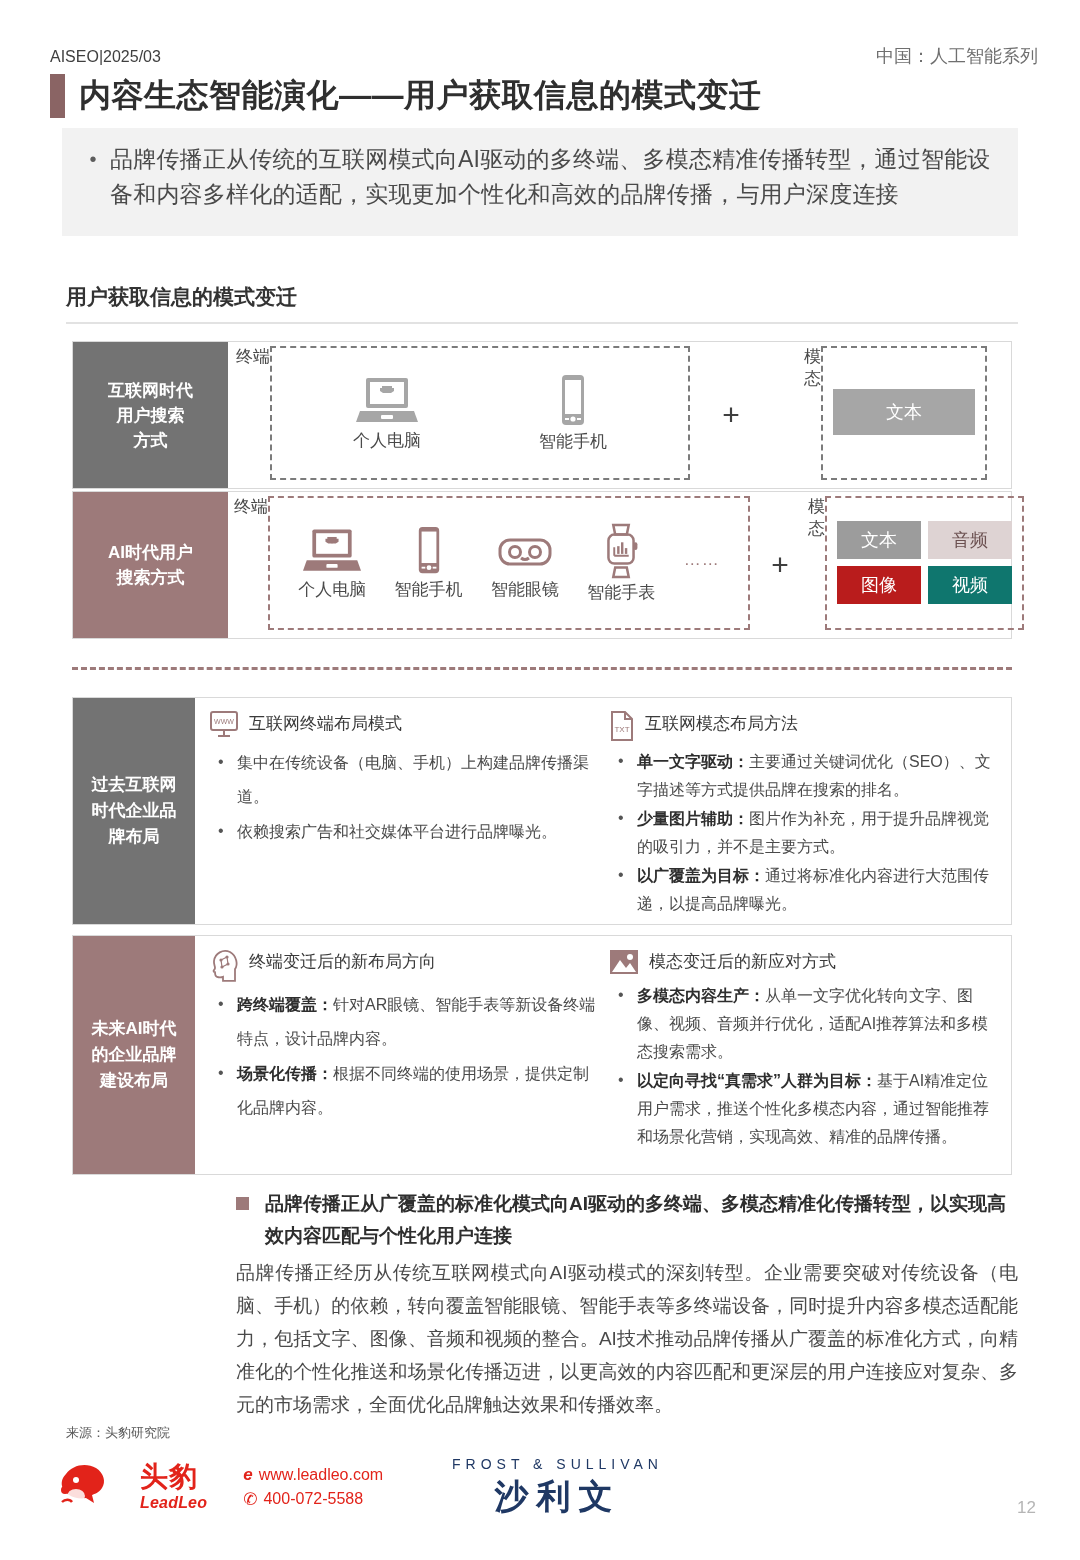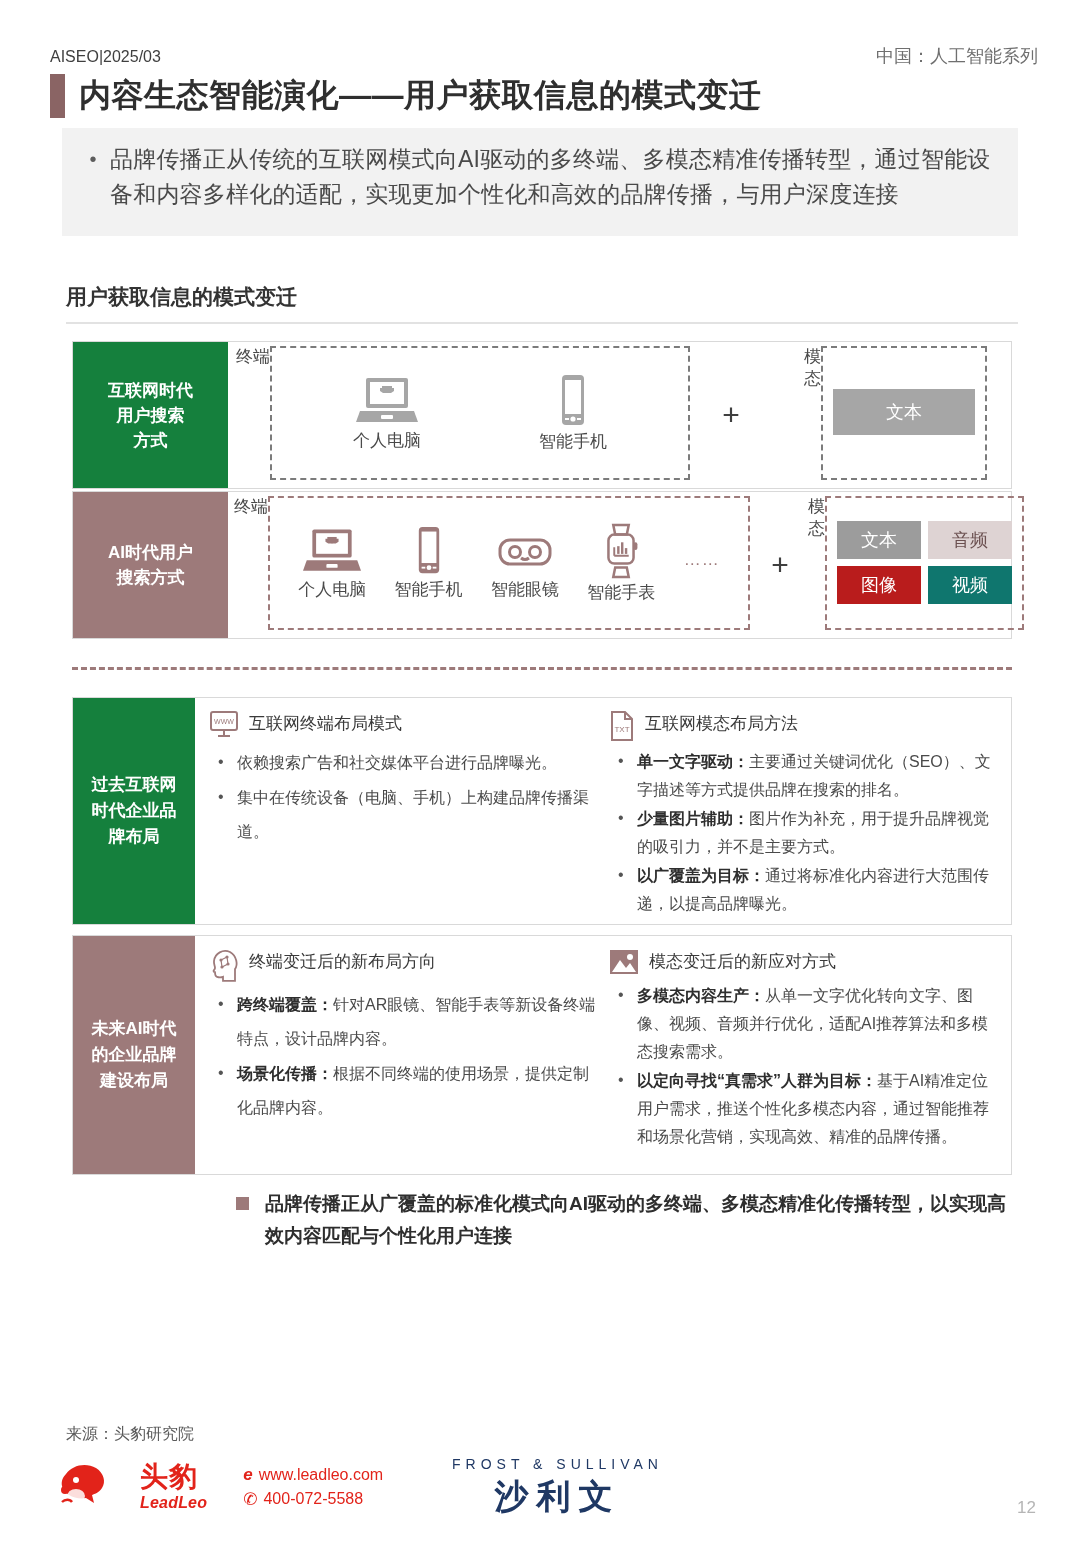--- a/index.html
+++ b/index.html
@@ -53,21 +53,21 @@
   }
   #row-era-internet { top: 341px; height: 148px; }
   #row-era-ai      { top: 491px; height: 148px; }
 
   .drow-label {
     width: 155px; flex: none;
     display: flex; align-items: center; justify-content: center;
     color: #ffffff; font-weight: bold; font-size: 17px; line-height: 25px;
     text-align: center;
   }
-  .lbl-grey { background: #15803d; }
+  .lbl-grey { background: #737373; }
   .lbl-mauve { background: #9d7a7a; }
 
   .drow-body { flex: 1; display: flex; align-items: stretch; position: relative; }
 
   .col-head {
     text-align: center; font-size: 17px; color: #4a4a4a; height: 26px; line-height: 22px;
   }
 
   .term-col { position: relative; display: flex; }
   .mode-col { position: relative; display: flex; }
@@ -145,21 +145,21 @@
   .concl-head-text { font-size: 19px; font-weight: bold; line-height: 32px; color: #2e2e2e; }
 
   .concl-body {
     position: absolute; top: 1256px; left: 236px; width: 782px;
     font-size: 19px; line-height: 33px; color: #4a4a4a; text-align: justify;
   }
 
   
   .source {
     position: absolute; top: 1424px; left: 66px;
-    font-size: 16px; color: #5a5a5a;
+    font-size: 13px; color: #5a5a5a;
   }
   .footer-logos { position: absolute; top: 1462px; left: 56px; display: flex; align-items: center; }
   .leadleo { display: flex; align-items: center; gap: 28px; }
   .leadleo-mark { width: 56px; height: 50px; flex: none; }
   .leadleo-words { display: flex; flex-direction: column; line-height: 1; }
   .ll-cn { font-size: 28px; font-weight: bold; color: #e2231a; letter-spacing: 1px; }
   .ll-en { font-size: 16px; font-weight: bold; font-style: italic; color: #e2231a; letter-spacing: .2px; margin-top: 4px;}
   .ll-contact { display: flex; flex-direction: column; gap: 4px; margin-left: 8px; }
   .ll-line { display: flex; align-items: center; gap: 6px; font-size: 16px; color: #e2231a; }
   .ll-glyph { font-size: 17px; font-weight: bold; color: #e2231a; font-style: italic; }
@@ -341,22 +341,22 @@
           <span>
             <svg width="30" height="30" viewBox="0 0 30 30">
               <rect x="2" y="2" width="26" height="18" rx="2" fill="none" stroke="#9d7a7a" stroke-width="2"></rect>
               <text x="15" y="14" font-size="7" fill="#9d7a7a" text-anchor="middle" font-family="Liberation Sans, sans-serif">WWW</text>
               <path d="M15 20v5M9 26h12" stroke="#9d7a7a" stroke-width="2" fill="none"></path>
             </svg>
           </span>
           <span class="ch-text">互联网终端布局模式</span>
         </div>
         <ul class="blist loose">
+          <li><span>集中在传统设备（电脑、手机）上构建品牌传播渠道。</span></li>
           <li><span>依赖搜索广告和社交媒体平台进行品牌曝光。</span></li>
-          <li><span>集中在传统设备（电脑、手机）上构建品牌传播渠道。</span></li>
         </ul>
       </div>
 
       <div class="ccol">
         <div class="ccol-head">
           <span>
             <svg width="26" height="32" viewBox="0 0 26 32">
               <path d="M3 2h13l7 7v21H3z" fill="none" stroke="#9d7a7a" stroke-width="2"></path>
               <path d="M16 2v7h7" fill="none" stroke="#9d7a7a" stroke-width="2"></path>
               <text x="13" y="22" font-size="8" fill="#9d7a7a" text-anchor="middle" font-family="Liberation Sans, sans-serif">TXT</text>
@@ -415,20 +415,21 @@
           <li><b>以定向寻找“真需求”人群为目标：</b><span>基于AI精准定位用户需求，推送个性化多模态内容，通过智能推荐和场景化营销，实现高效、精准的品牌传播。</span></li>
         </ul>
       </div>
     </div>
   </div>
 
   <div class="concl-head">
     <div class="concl-marker"></div>
     <div class="concl-head-text">品牌传播正从广覆盖的标准化模式向AI驱动的多终端、多模态精准化传播转型，以实现高效内容匹配与个性化用户连接</div>
   </div>
+  <div class="concl-body">品牌传播正经历从传统互联网模式向AI驱动模式的深刻转型。企业需要突破对传统设备（电脑、手机）的依赖，转向覆盖智能眼镜、智能手表等多终端设备，同时提升内容多模态适配能力，包括文字、图像、音频和视频的整合。AI技术推动品牌传播从广覆盖的标准化方式，向精准化的个性化推送和场景化传播迈进，以更高效的内容匹配和更深层的用户连接应对复杂、多元的市场需求，全面优化品牌触达效果和传播效率。</div>
 
   <div class="source">来源：头豹研究院</div>
 
   <div class="footer-logos">
     <div class="leadleo">
       <span class="leadleo-mark">
         <svg width="56" height="50" viewBox="0 0 56 50">
           <path d="M10 12c6-9 20-12 30-6 8 5 10 14 6 20-3 5-10 7-10 7l2 8-8-5c-10 2-22-3-24-12-1-5 1-9 4-12z" fill="#e2231a"></path>
           <circle cx="20" cy="18" r="3" fill="#ffffff"></circle>
           <ellipse cx="20" cy="34" rx="9" ry="7" fill="#ffffff" opacity=".85"></ellipse>

